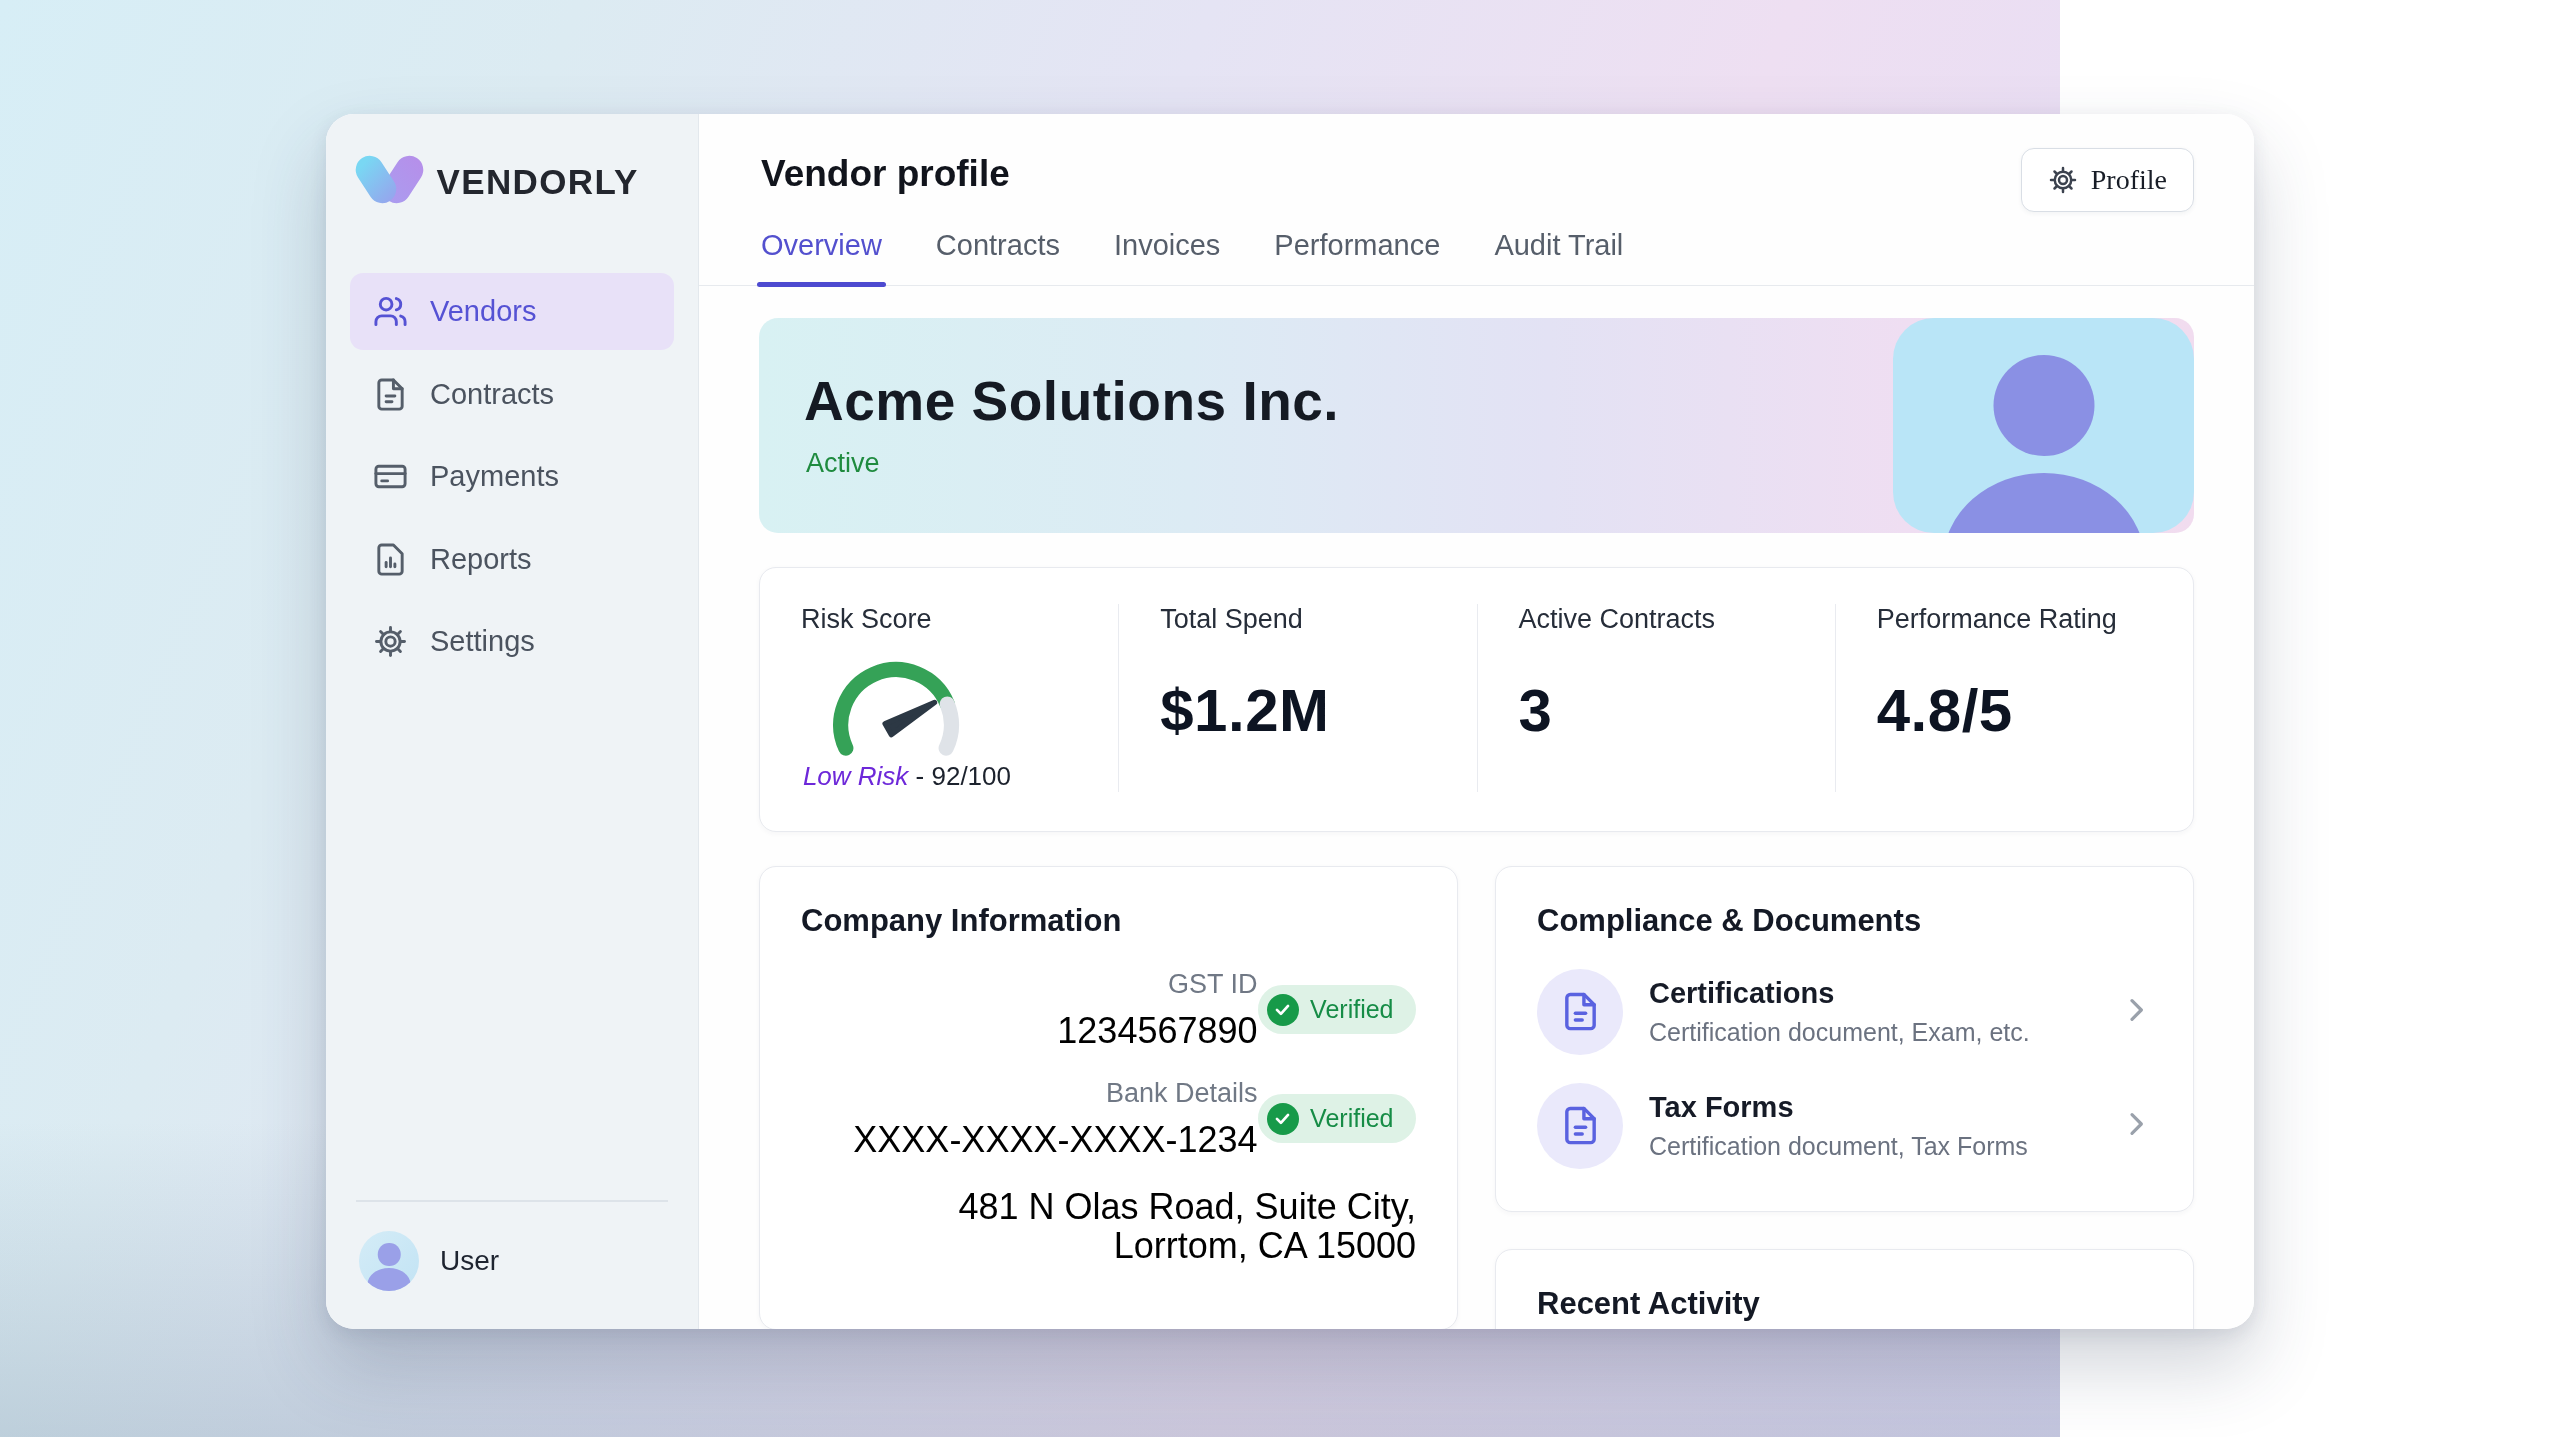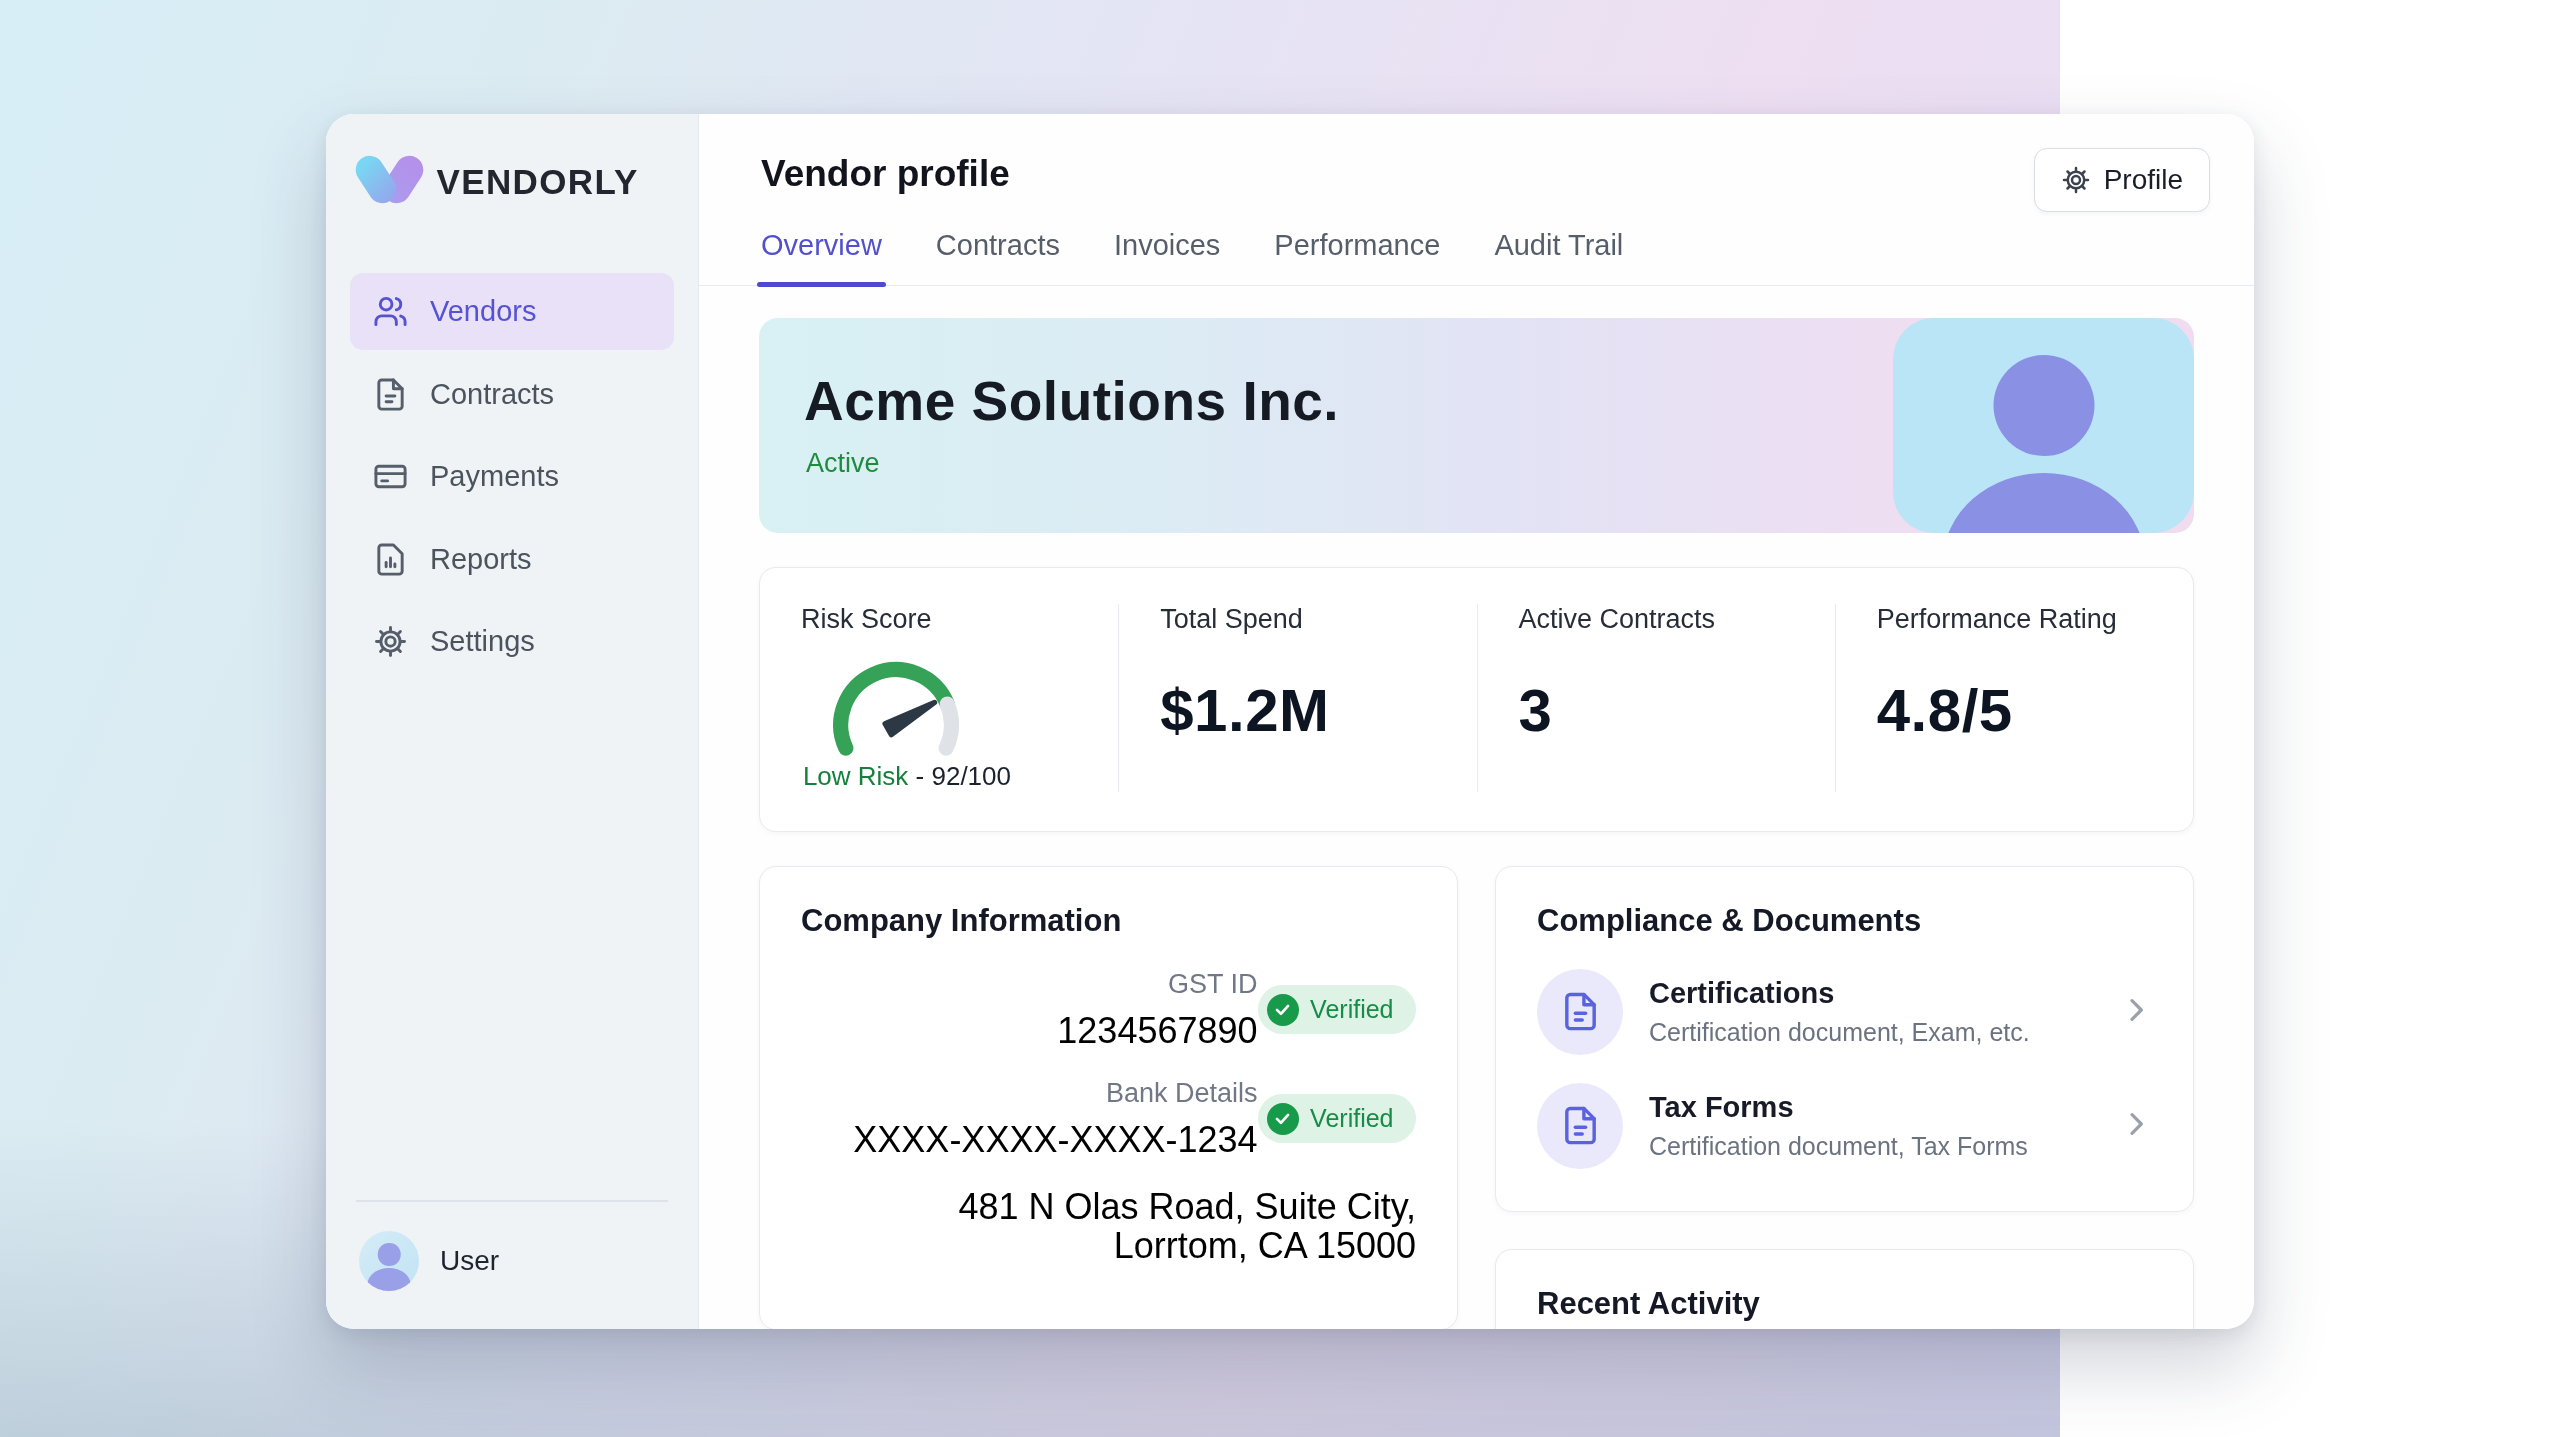--- a/index.html
+++ b/index.html
@@ -49,23 +49,23 @@
   }
   .user-avatar .p-head{ position:absolute; left:50%; top:12px; transform:translateX(-50%); width:22.5px; height:22.5px; border-radius:50%; background:#9aa0e8; }
   .user-avatar .p-body{ position:absolute; left:50%; top:37px; transform:translateX(-50%); width:43px; height:32px; border-radius:50% 50% 5.6px 5.6px; background:#9aa0e8; }
   .user-name{ font-size:28px; color:#1e2430; }
 
   
   .main{ flex:1; background:#fefefe; display:flex; flex-direction:column; position:relative; }
   .main-header{ padding:39px 54px 0 62px; }
   .page-title{ font-size:37px; font-weight:700; color:#11141c; }
   .profile-btn{
-    position:absolute; top:34px; right:44px; display:flex; align-items:center; gap:13px;
+    position:absolute; top:34px; right:60px; display:flex; align-items:center; gap:13px;
     padding:15px 26px; border:1.9px solid #d9dee5; border-radius:13px; background:#fff;
-    font-size:28px; color:#181d27; cursor:pointer; box-shadow:0 1.9px 4.7px rgba(40,50,70,.05);
+    font-size:28px; color:#181d27; cursor:pointer; box-shadow:0 1.9px 4.7px rgba(40,50,70,.05);font-family:Liberation Serif, serif;
   }
   .profile-btn svg{ width:30px; height:30px; stroke:#3c434f; }
 
   .tabs{ display:flex; gap:54px; margin:34px 0 0; padding:0 62px; border-bottom:1.9px solid #e7eaee; }
   .tab{ font-size:29px; color:#565e6a; padding-bottom:22.5px; position:relative; cursor:pointer; }
   .tab.active{ color:#5350ce; font-weight:500; }
   .tab.active::after{ content:""; position:absolute; left:-3.7px; right:-3.7px; bottom:-2.8px; height:5.6px; border-radius:3.7px; background:#4d4ad0; }
 
   .content{ padding:32px 60px 0; flex:1; }
 
@@ -88,21 +88,21 @@
     display:grid; grid-template-columns:1fr 1fr 1fr 1fr;
     border:1.9px solid #e8eaef; border-radius:17px; background:#fff;
     padding:36px 0 39px; box-shadow:0 1.9px 5.6px rgba(40,50,70,.04);
   }
   .stat{ padding:0 41px; }
   .stat + .stat{ border-left:1.9px solid #e9ebf0; }
   .stat-label{ font-size:27px; font-weight:500; color:#262d39; }
   .stat-value{ font-size:60px; font-weight:800; color:#0d1422; margin-top:41px; letter-spacing:0.5px; }
   .gauge-wrap{ width:187px; margin:5.6px 0 0 1.9px; text-align:center; }
   .gauge-caption{ font-size:26px; margin-top:1.9px; white-space:nowrap; }
-  .gauge-caption .lvl{ color:#15803d; font-weight:500; }
+  .gauge-caption .lvl{ color:#6d28d9; font-weight:500;font-style:italic; }
   .gauge-caption .val{ color:#1c222d; }
 
   
   .grid2{ display:grid; grid-template-columns:1fr 1fr; gap:37px; margin-top:34px; align-items:start; }
   .card{
     background:#fff; border:1.9px solid #e8eaef; border-radius:17px; padding:36px 41px;
     box-shadow:0 1.9px 5.6px rgba(40,50,70,.04);
   }
   .card-title{ font-size:31px; font-weight:700; color:#141925; margin-bottom:30px; }
 

